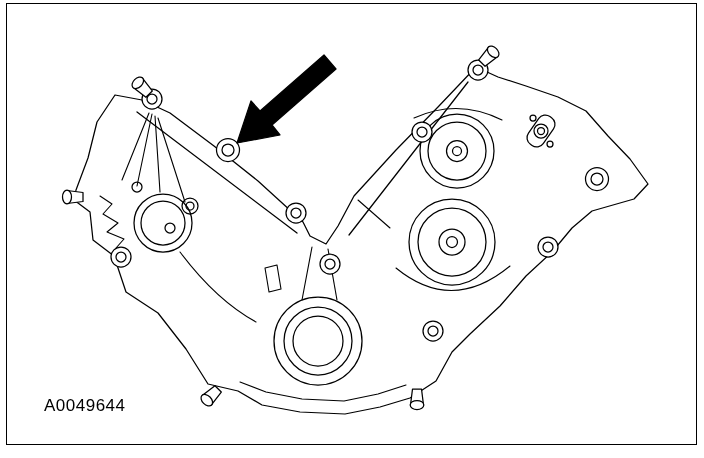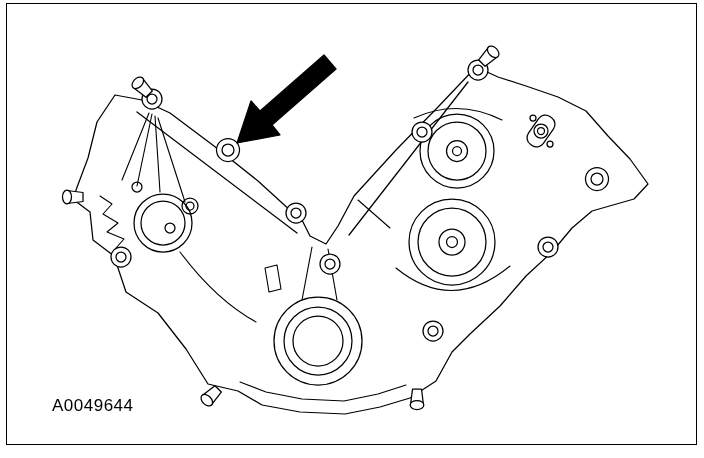--- a/index.html
+++ b/index.html
@@ -7,21 +7,21 @@
     width:704px;height:458px;position:relative;overflow:hidden;
     background:#ffffff;
     font-family:"Liberation Sans", sans-serif;
   }
   .frame{
     position:absolute;left:6px;top:3px;width:691px;height:442px;
     border:1px solid #000000;box-sizing:border-box;
   }
   .diagram-svg{position:absolute;left:0;top:0;width:704px;height:458px;}
   .figure-label{
-    position:absolute;left:52px;top:396px;
+    position:absolute;left:44px;top:396px;
     font-size:17px;letter-spacing:.5px;color:#000000;
     user-select:none;
   }
   svg *{vector-effect:non-scaling-stroke;}
 </style>
 </head>
 <body>
 
 <div class="frame"></div>
 

